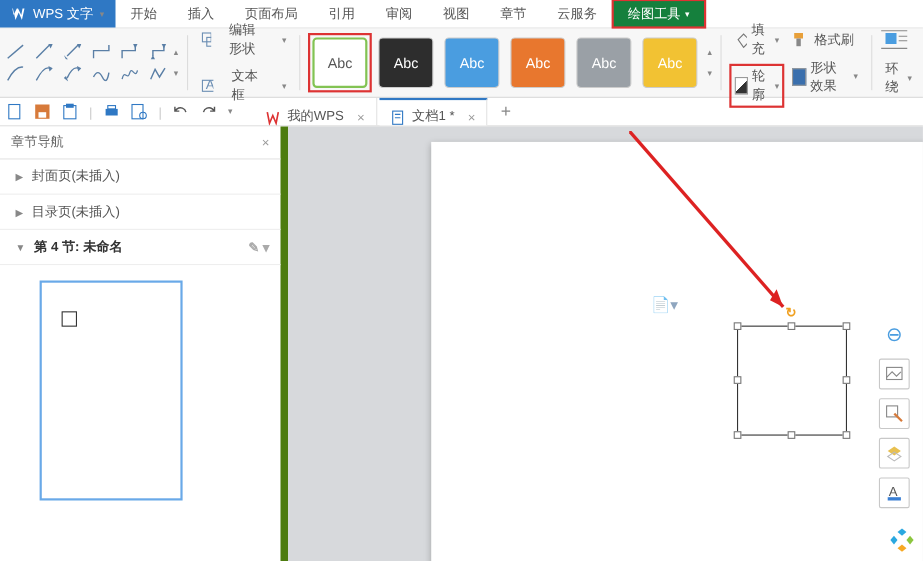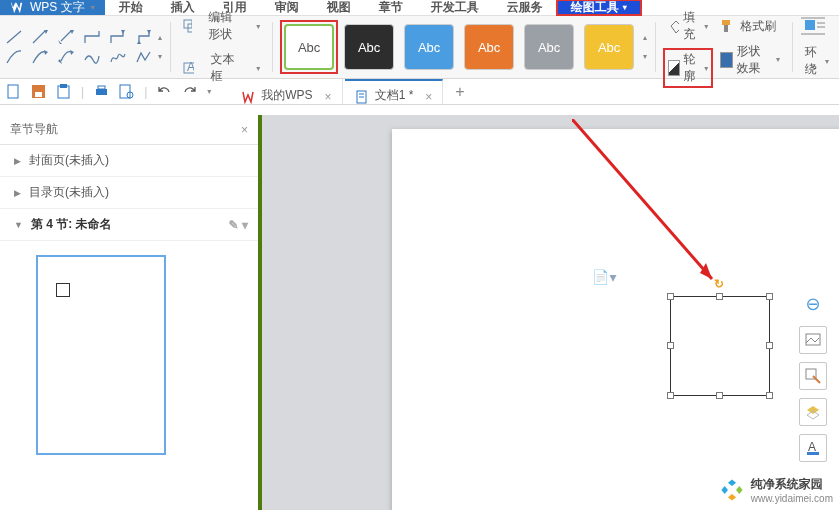--- a/index.html
+++ b/index.html
@@ -1,23 +1,23 @@
 <!DOCTYPE html>
 <html><head>
 <meta charset="utf-8">
 <style>
 * { margin:0; padding:0; box-sizing:border-box; font-family:"Microsoft YaHei",Arial,sans-serif; font-size:12px; }
 body { width:839px; height:510px; background:#fff; overflow:hidden; position:relative; }
 
 
-.menubar { height:16px; background:#fff; display:flex; align-items:stretch; border-bottom:1px solid #e0e0e0; }
+.menubar { height:26px; background:#fff; display:flex; align-items:stretch; border-bottom:1px solid #e0e0e0; }
 .app-label { background:#2f78c4; color:#fff; display:flex; align-items:center; padding:0 10px; gap:6px; font-size:14px; }
 .app-label svg { fill:#fff; }
-.menu-item { padding:0 14px; display:flex; align-items:center; color:#555; cursor:pointer;font-weight:bold; }
-.menu-item.active { background:#1d4ed8; color:#fff; position:relative;align-items:center; }
+.menu-item { padding:0 14px; display:flex; align-items:center; color:#555; cursor:pointer; }
+.menu-item.active { background:#15803d; color:#fff; position:relative;align-items:center; }
 .highlight-red { outline:2px solid #d33; outline-offset:-1px; }
 
 
 .ribbon { height:63px; background:#f7f7f7; border-bottom:1px solid #d8d8d8; display:flex; align-items:center; padding:0 6px; gap:4px; }
 .ribbon-sep { width:1px; height:50px; background:#dcdcdc; margin:0 4px; }
 .lines-grp { display:flex; flex-direction:column; gap:6px; }
 .lines-row { display:flex; gap:10px; }
 .line-ic { width:16px; height:14px; position:relative; }
 .ribbon-col { display:flex; flex-direction:column; gap:4px; }
 .ribbon-btn { display:flex; align-items:center; gap:16px; padding:2px 4px; color:#555; }
@@ -37,21 +37,21 @@
 .qat { height:26px; background:#fff; border-bottom:1px solid #d8d8d8; display:flex; align-items:center; padding:0 6px; gap:10px; }
 .qat-ic { width:15px; height:15px; }
 .tabs { display:flex; gap:2px; margin-left:10px; align-items:center; height:100%; }
 .doc-tab { height:100%; display:flex; align-items:flex-end; padding:0 10px; border-right:1px solid #e3e3e3; gap:6px; color:#555; position:relative; }
 .doc-tab.active { border-top:2px solid #2f78c4; background:#fff; }
 .tab-x { color:#999; margin-left:6px; }
 .plus-tab { padding:0 10px; color:#888; font-size:16px; }
 
 
 .workspace { position:absolute; top:115px; bottom:0; left:0; right:0; display:flex; }
-.sidepanel { width:262px; background:#fff; border-right:4px solid #4d7c0f; display:flex; flex-direction:column; }
+.sidepanel { width:262px; background:#fff; border-right:7px solid #4d7c0f; display:flex; flex-direction:column; }
 .side-head { height:30px; display:flex; align-items:center; justify-content:space-between; padding:0 10px; border-bottom:1px solid #e3e3e3; color:#666; }
 .nav-item { height:32px; display:flex; align-items:center; padding:0 14px; gap:8px; border-bottom:1px solid #eee; color:#555; position:relative; }
 .nav-item .tri { font-size:9px; color:#888; }
 .nav-item .edit { position:absolute; right:10px; color:#aaa; }
 .thumb-wrap { padding:14px 36px; }
 .thumb { width:130px; height:200px; border:2px solid #69a9e8; background:#fff; position:relative; }
 .thumb .shape { position:absolute; left:18px; top:26px; width:14px; height:14px; border:1.5px solid #333; }
 
 .canvas-area { flex:1; background:#d7d9dc; position:relative; overflow:hidden; }
 .page { position:absolute; left:130px; top:14px; width:560px; height:480px; background:#fff; box-shadow:0 2px 6px rgba(0,0,0,.25); }
@@ -80,25 +80,25 @@
 <div class="menubar">
   <div class="app-label">
     <svg width="14" height="14" viewBox="0 0 24 24">
         <path d="M3 3l4 18 5-12 5 12 4-18h-3l-2 10-5-10h-2l-5 10-2-10z"></path>
       </svg>
     <span>WPS 文字</span>
     <span class="drop">▾</span>
   </div>
   <div class="menu-item">开始</div>
   <div class="menu-item">插入</div>
+  <div class="menu-item">页面布局</div>
   <div class="menu-item">引用</div>
   <div class="menu-item">审阅</div>
   <div class="menu-item">视图</div>
   <div class="menu-item">章节</div>
-  <div class="menu-item">开发工具</div>
   <div class="menu-item">云服务</div>
   <div class="menu-item active highlight-red">
       <span>绘图工具</span>
       <span class="drop" style="margin-left:4px;color:#fff">▾</span>
     </div>
 </div>
 
 <div class="ribbon">
   <div class="lines-grp">
     <div class="lines-row">
@@ -366,19 +366,15 @@
           </svg>
         </div>
     </div>
     <div class="watermark">
       <svg class="wm-logo" viewBox="0 0 32 32">
         <path d="M16 3l5 4-5 4-5-4z" fill="#2aa8e0"></path>
         <path d="M29 16l-4 5-4-5 4-5z" fill="#8cc63f"></path>
         <path d="M16 29l-5-4 5-4 5 4z" fill="#f7a823"></path>
         <path d="M3 16l4-5 4 5-4 5z" fill="#2aa8e0"></path>
       </svg>
-      <div>
-        <div style="font-weight:bold">纯净系统家园</div>
-        <div class="wm-sub">www.yidaimei.com</div>
-      </div>
     </div>
   </div>
 </div>
 
 </body></html>

